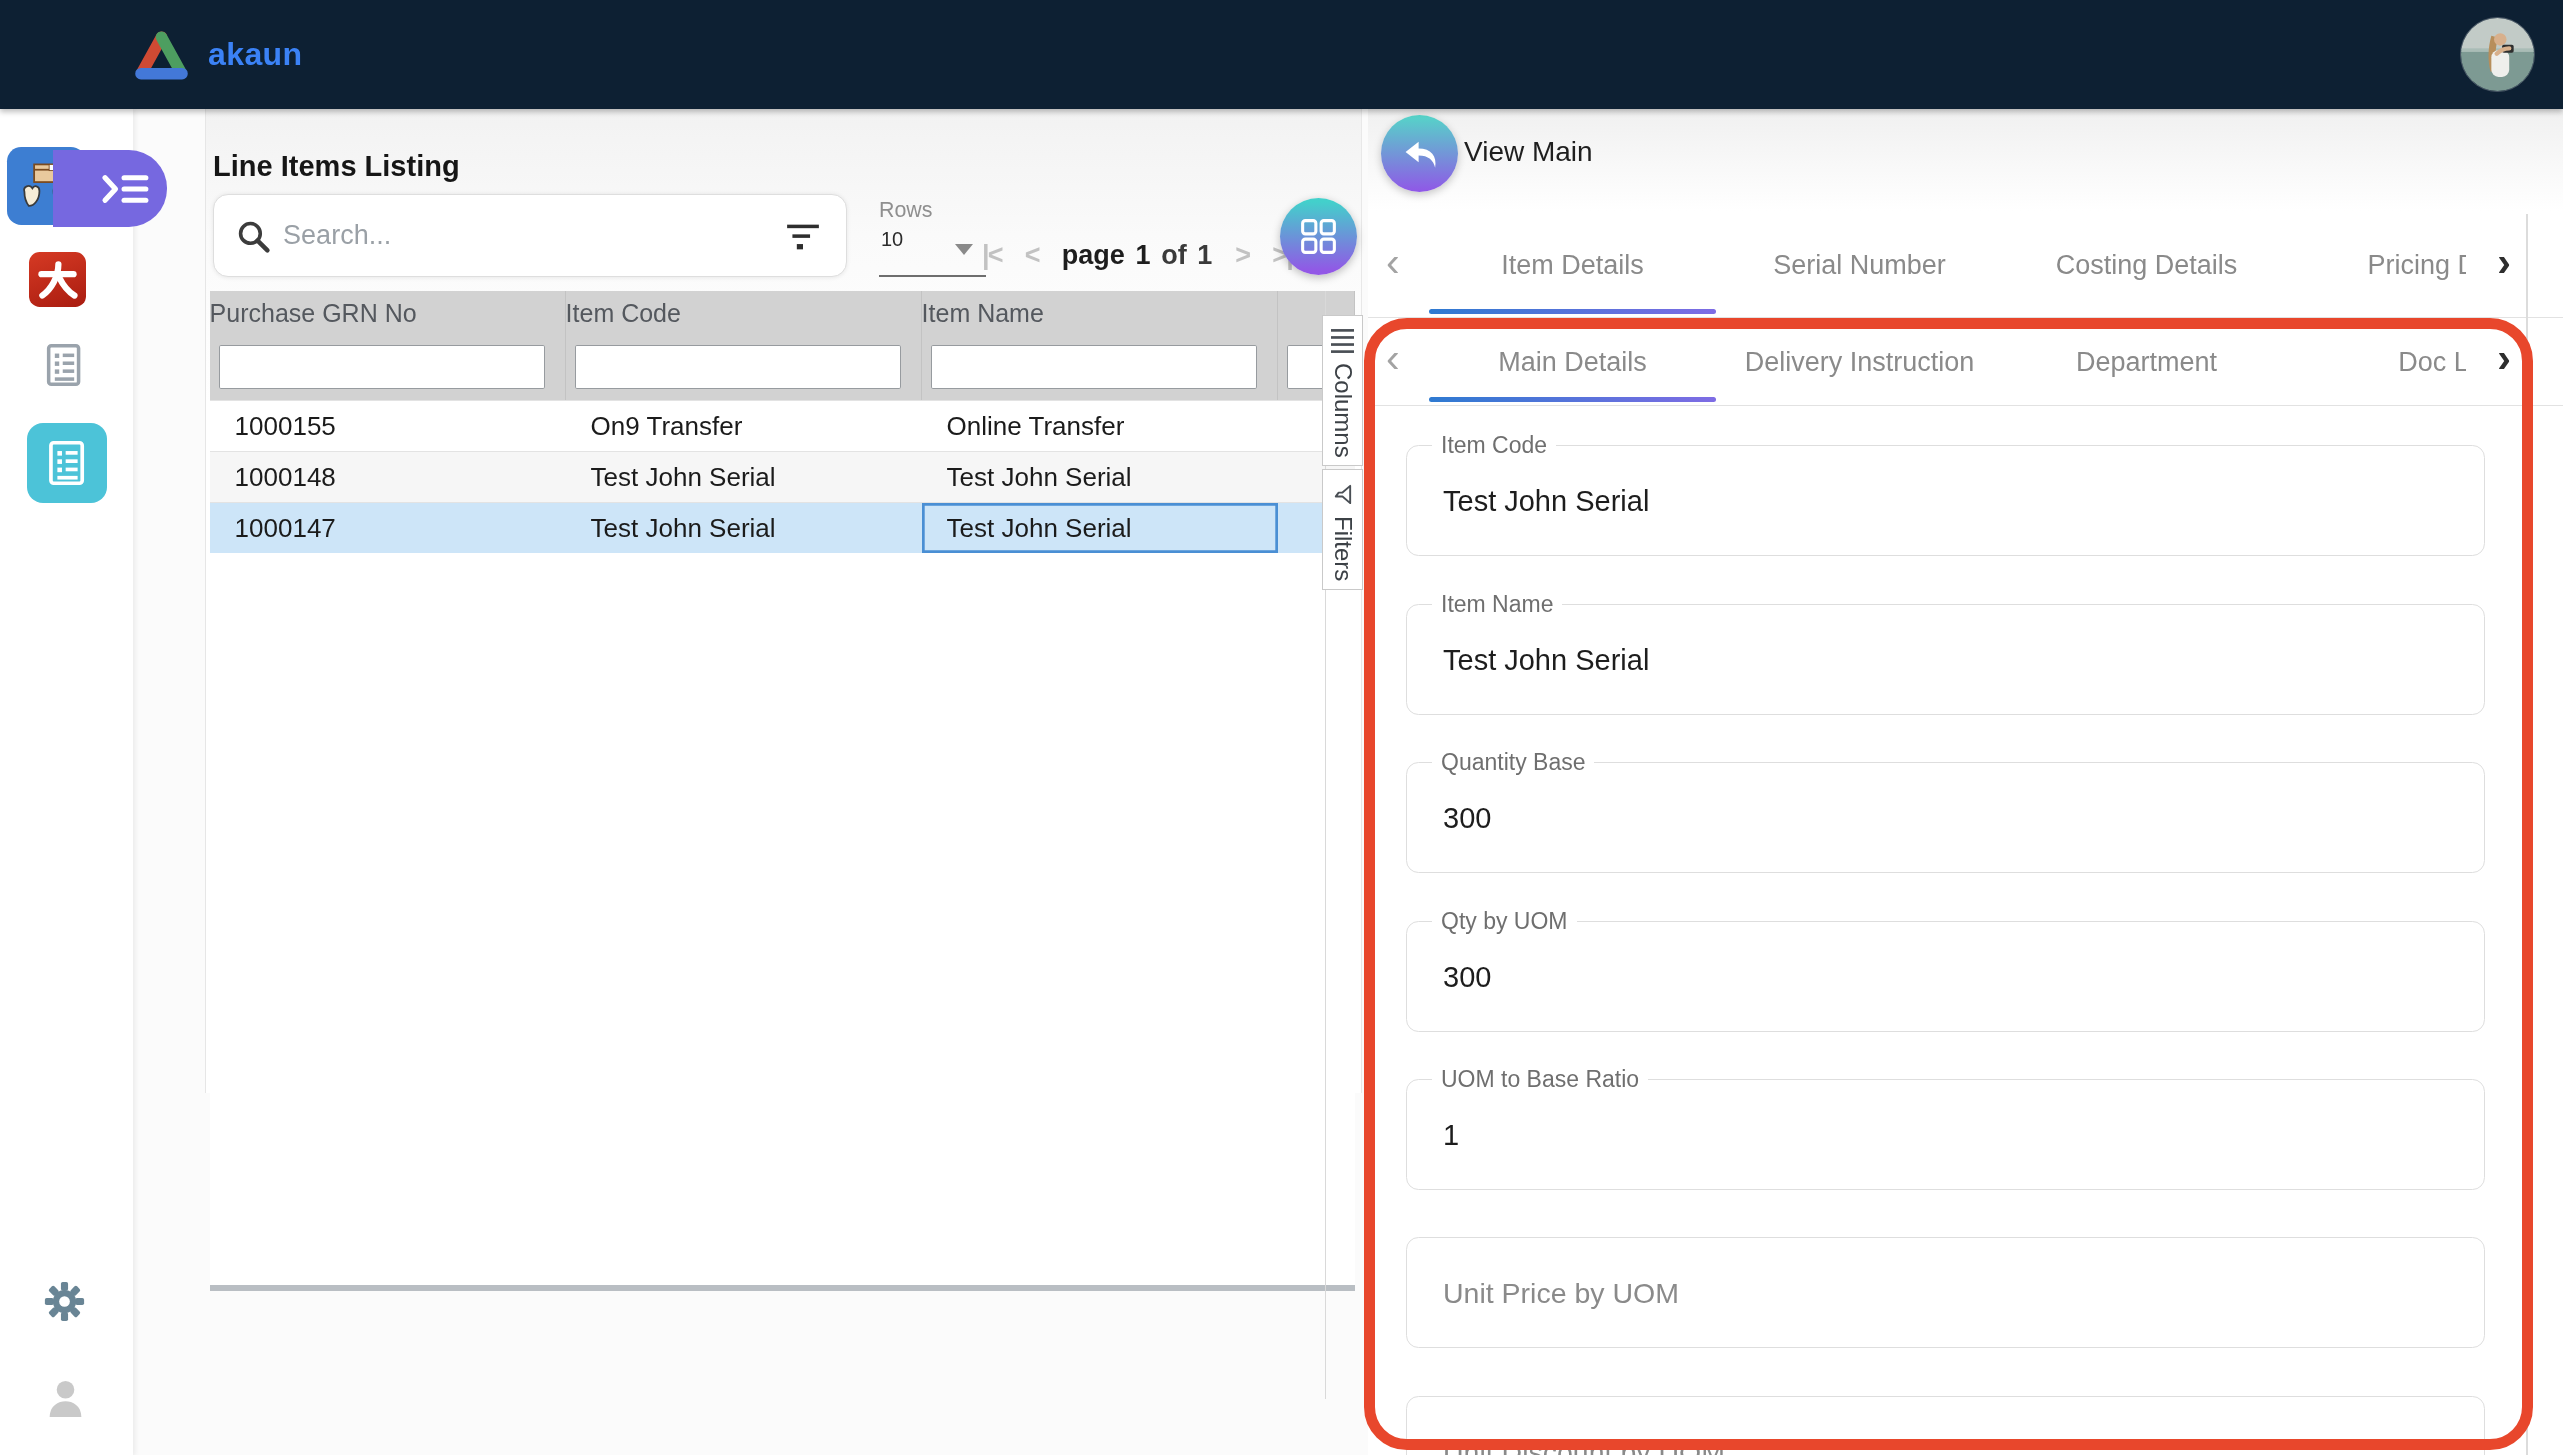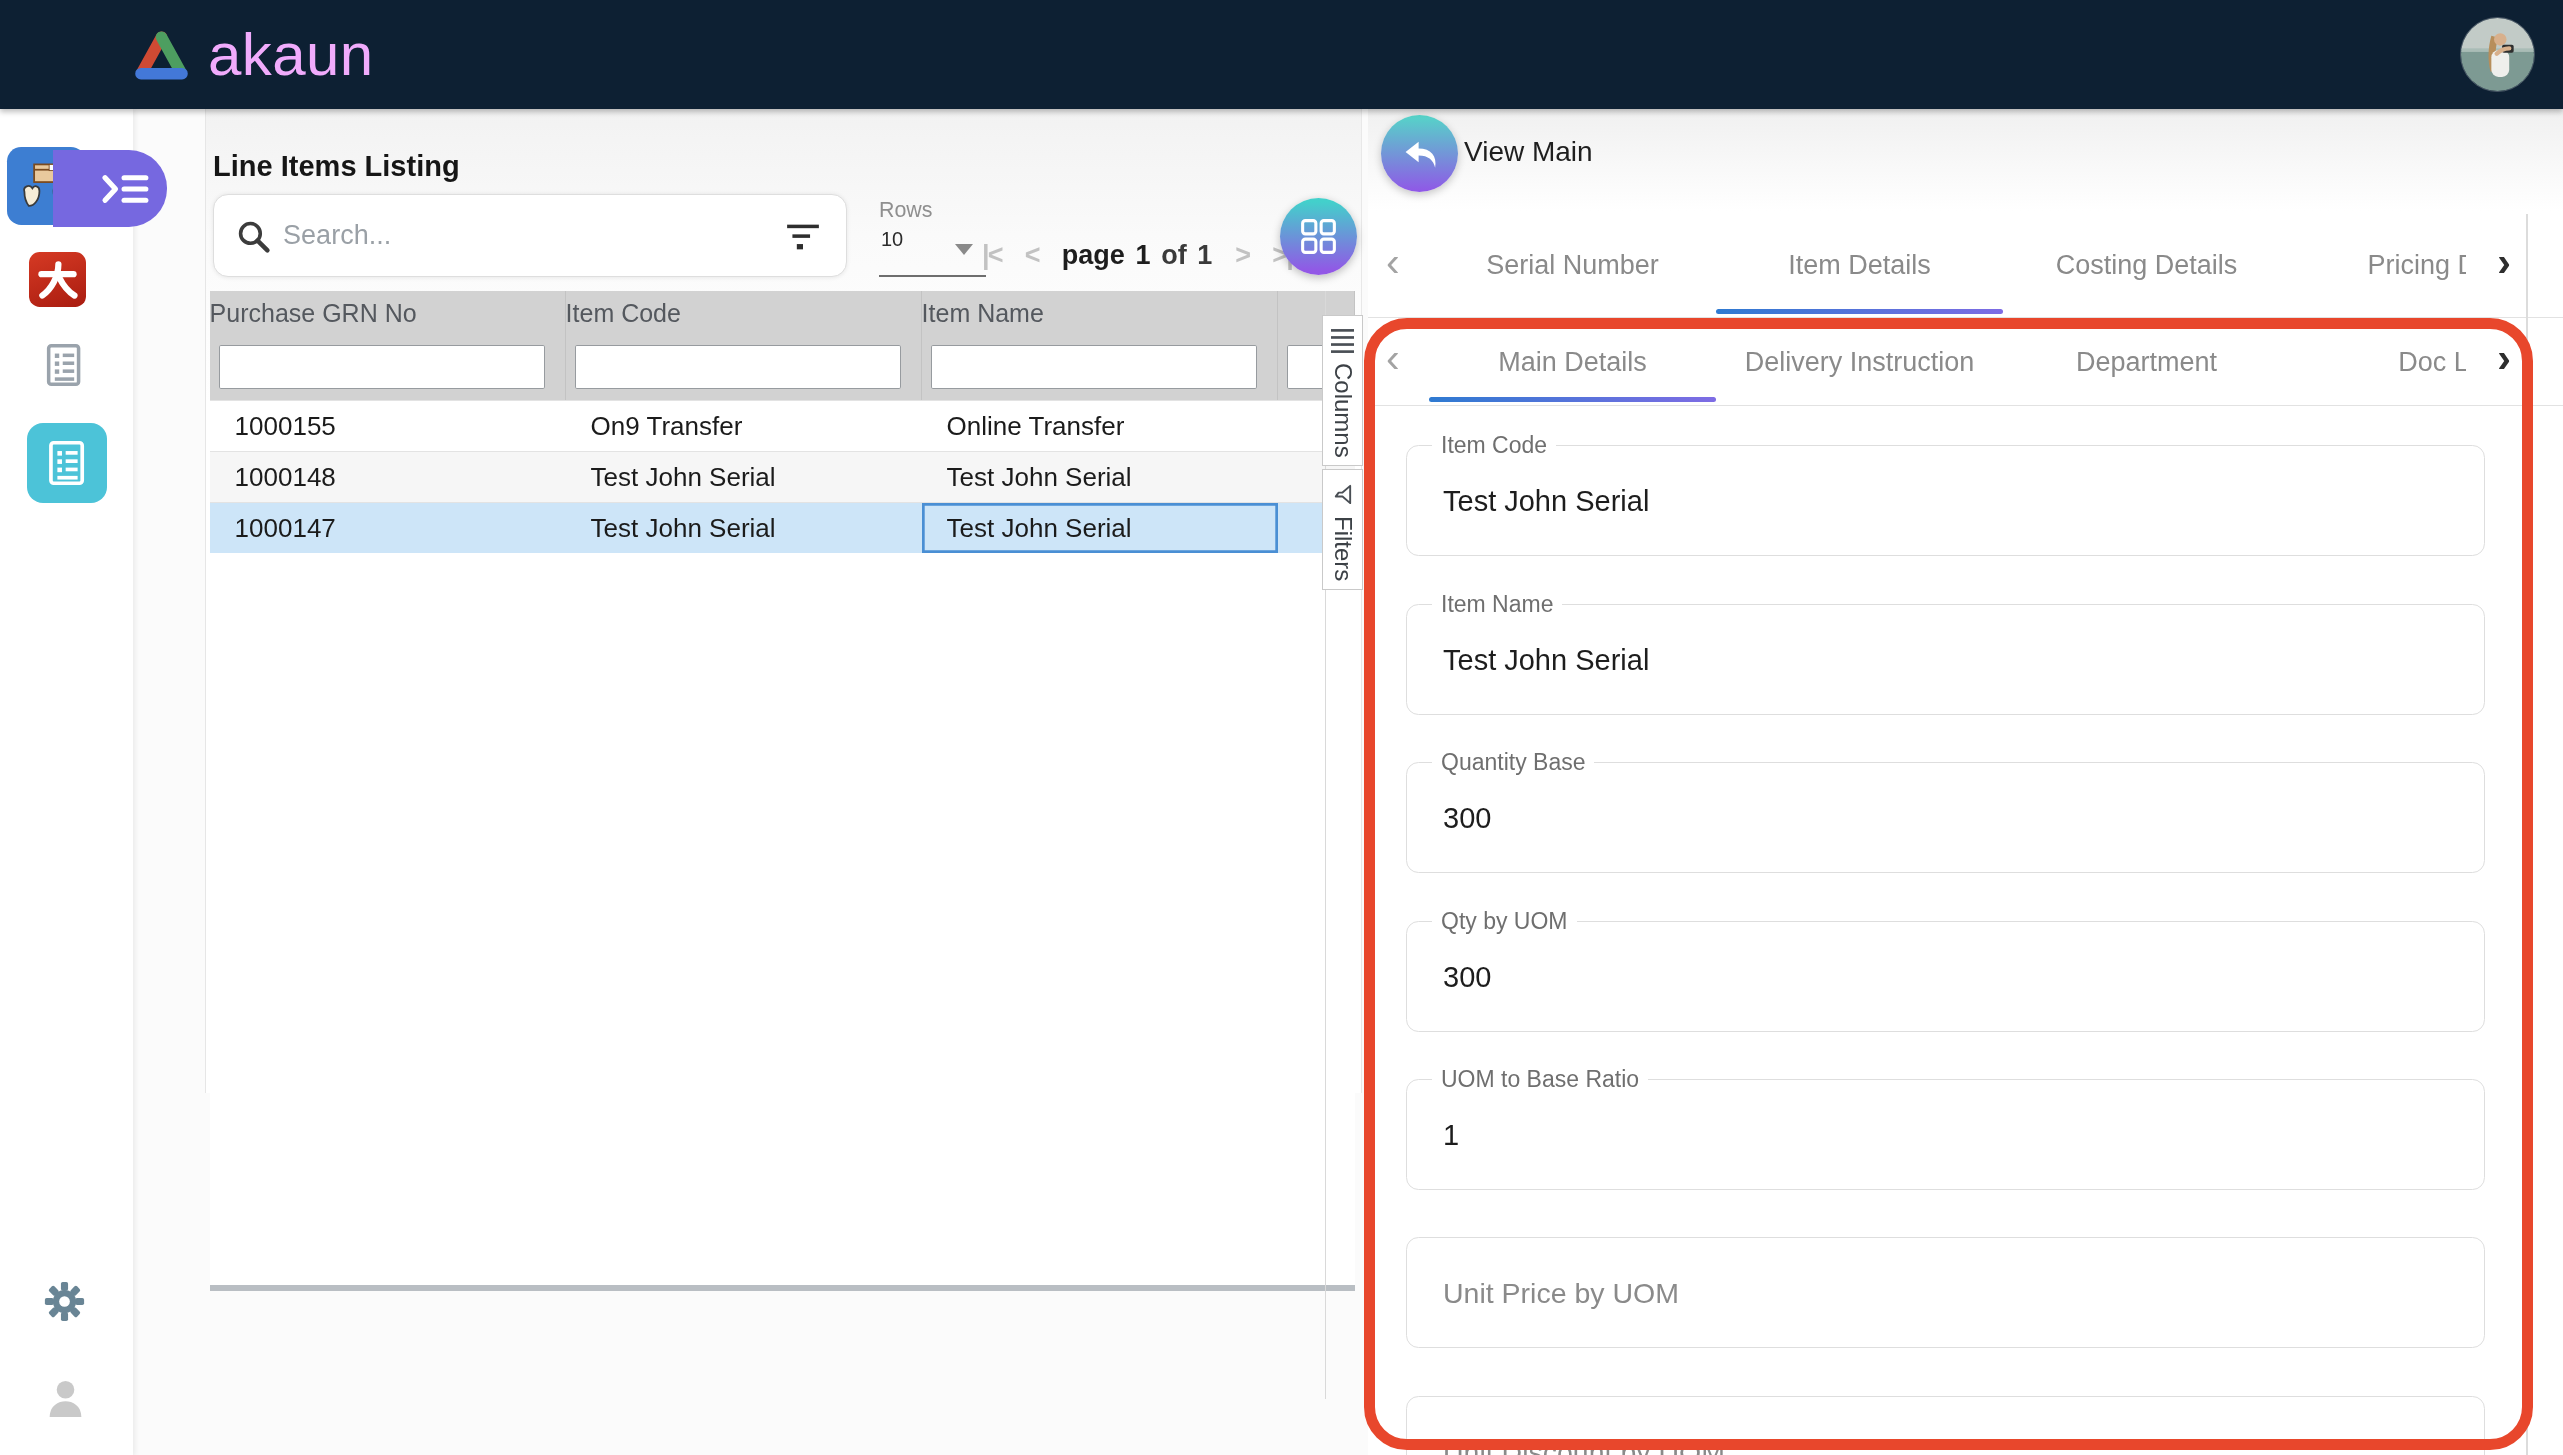--- a/index.html
+++ b/index.html
@@ -4,21 +4,21 @@
 <style>
   * { margin:0; padding:0; box-sizing:border-box; }
   html,body { width:2563px; height:1456px; }
   body { font-family:"Liberation Sans", sans-serif; background:#fafafa; overflow:hidden; }
   .app { position:relative; width:2563px; height:1456px; overflow:hidden; background:#fbfbfb; }
 
   
   .navbar { position:absolute; left:0; top:0; width:2563px; height:109px; background:#0d2033;
             box-shadow:0 2.7px 5.3px rgba(0,0,0,.25); z-index:30; }
   .brand { position:absolute; left:133px; top:0; height:109px; display:flex; align-items:center; gap:18px; }
-  .brand-text { color:#f0abfc; font-size:60px; font-weight:400; letter-spacing:0.4px; }
+  .brand-text { color:#3b82f6; font-size:32px; font-weight:700; letter-spacing:0.4px; }
   .avatar { position:absolute; right:28px; top:17px; width:75px; height:75px; border-radius:50%;
             overflow:hidden; border:1.8px solid rgba(255,255,255,.25); cursor:pointer; }
 
   
   .sidebar { position:absolute; left:0; top:109px; width:133px; height:1347px; background:#fff;
              box-shadow:1.8px 0 5.3px rgba(0,0,0,.07); z-index:10; }
   .tile { position:absolute; display:flex; align-items:center; justify-content:center; cursor:pointer; }
   .tile-blue { left:7.1px; top:38px; width:78px; height:78px; border-radius:14.2px; background:#3d7ed2; z-index:12; }
   .pill { position:absolute; left:53px; top:150px; width:114px; height:77px; background:#7668e0;
           border-radius:0 38px 38px 0; z-index:11; display:flex; align-items:center; justify-content:flex-end;
@@ -324,25 +324,25 @@
       <svg width="44" height="44" viewBox="0 0 64 64">
         <path d="M30 14 L11 29 L30 44 L30 34 C44 34 52 41 54 52 C57 35 48 24 30 24 Z" fill="#fff"></path>
       </svg>
     </div>
     <div class="panel-title">View Main</div>
 
     <div class="tabrow tabrow1">
       <span class="chev chev-l">‹</span>
       <div class="tabs-clip">
         <div class="tab">
-          <span>Serial Number</span>
-        </div>
-        <div class="tab">
           <span>Item Details</span>
           <div class="ul"></div>
+        </div>
+        <div class="tab">
+          <span>Serial Number</span>
         </div>
         <div class="tab">
           <span>Costing Details</span>
         </div>
         <div class="tab">
           <span>Pricing Det</span>
         </div>
       </div>
       <span class="chev chev-r">›</span>
     </div>

